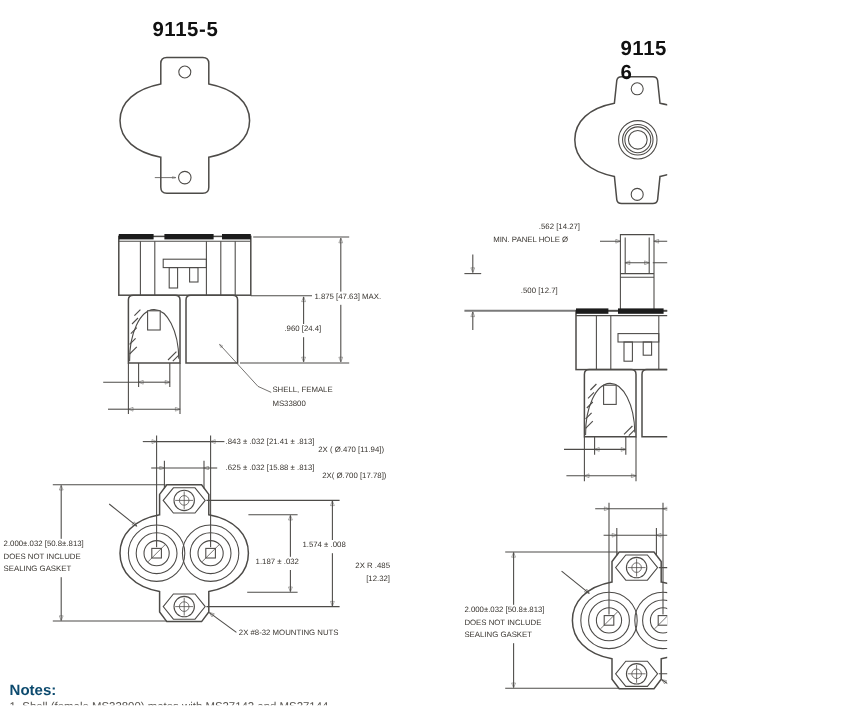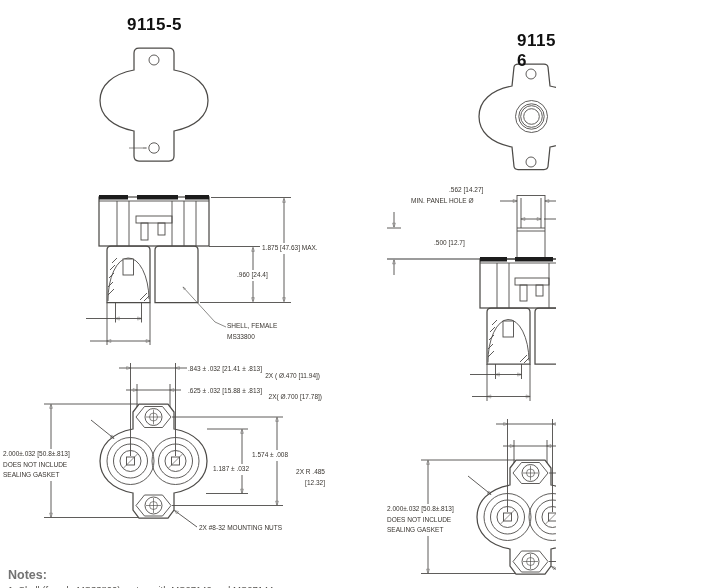--- a/index.html
+++ b/index.html
@@ -9,21 +9,21 @@
   #draw line,#draw path,#draw rect,#draw circle,#draw polyline{stroke:#4d4b48;fill:none;stroke-width:.9;}
   #draw .tk{stroke-width:1.25;}
   #draw .thin{stroke-width:.65;}
   #draw .fb{fill:#1c1c1c;stroke:none;}
   #draw .wf{fill:#fff;}
   #draw .panel{stroke:#7a7a7a;stroke-width:1.6;}
   .lbl{position:absolute;font-size:6.5px;line-height:10.5px;color:#38342f;white-space:nowrap;}
   .bg{background:#fff;padding:0 1px;}
   .r{text-align:right;}
   .title{position:absolute;font-size:17px;font-weight:bold;color:#111;letter-spacing:.5px;}
-  .notes{position:absolute;font-size:12.5px;font-weight:bold;color:#737373;}
+  .notes{position:absolute;font-size:12.5px;font-weight:bold;color:#0c4a6e;}
   .partial{position:absolute;font-size:9.5px;color:#55524e;white-space:nowrap;}
 </style>
 </head>
 <body>
 
 <div id="stage">
 
 <svg id="draw" width="704" height="588" viewBox="0 0 704 588">
   <defs>
     <marker id="ar" viewBox="0 0 10 10" refX="9.5" refY="5" markerWidth="7" markerHeight="4.5" orient="auto-start-reverse">

